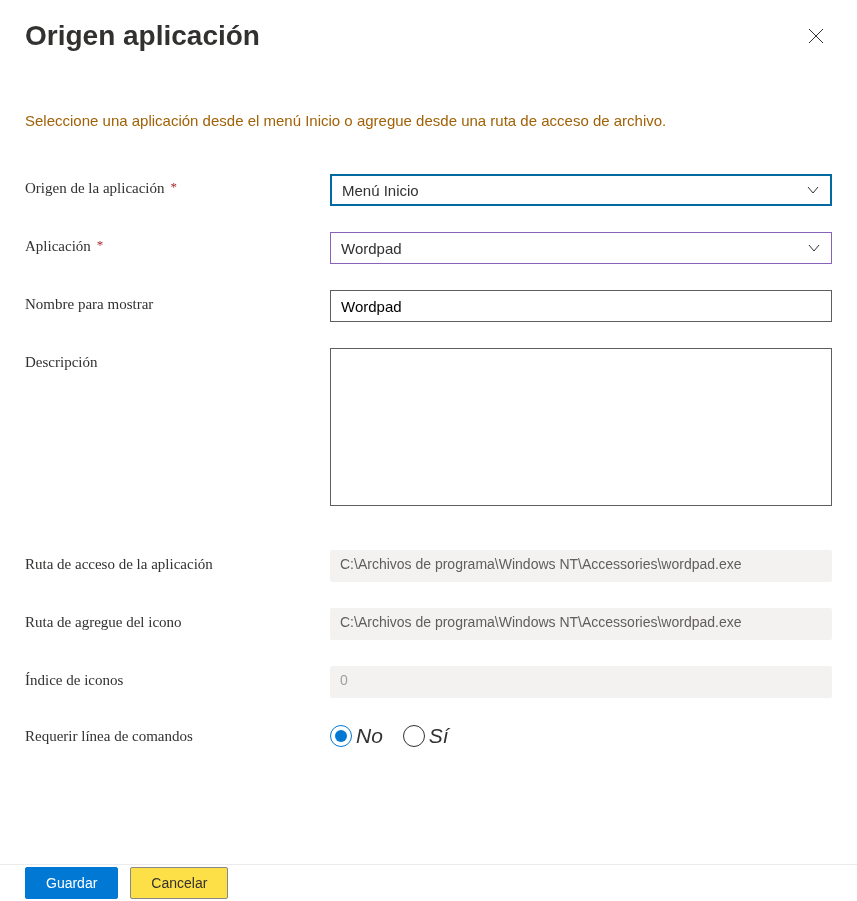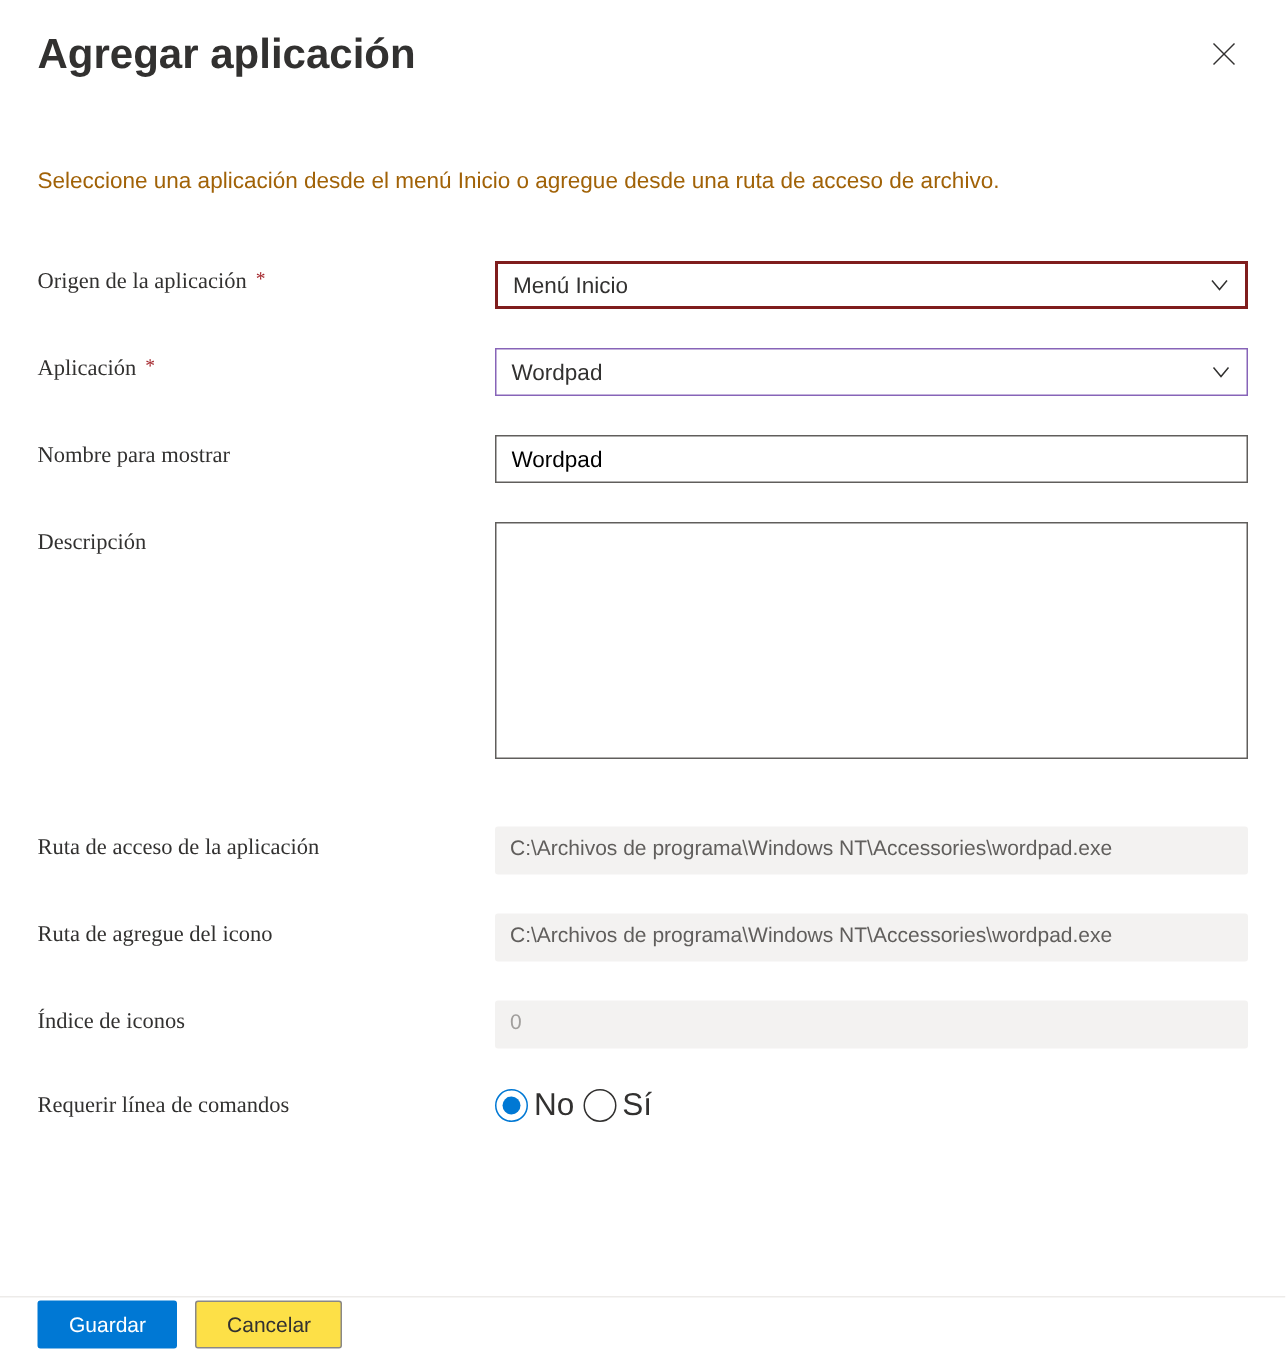--- a/index.html
+++ b/index.html
@@ -70,21 +70,21 @@
       position: relative;
       top: -2px;
     }
     .field {
       flex: 1;
     }
     .dropdown {
       position: relative;
       width: 100%;
       height: 32px;
-      border: 2px solid #7f1d1d;
+      border: 2px solid #0369a1;
       background: #ffffff;
       display: flex;
       align-items: center;
       padding: 0 10px;
       cursor: pointer;
       font-size: 15px;
     }
     .dropdown.purple {
       border: 1px solid #8764b8;
     }
@@ -122,23 +122,24 @@
       font-size: 14px;
       color: #605e5c;
       border-radius: 2px;
     }
     .readonly-field.disabled-num {
       color: #a19f9d;
     }
     .radio-group {
       display: flex;
       align-items: center;
-      gap: 6px;
+      gap: 20px;
       font-size: 20px;
       padding-top: 0;
+      font-style: italic;
     }
     .radio-option {
       display: flex;
       align-items: center;
       cursor: pointer;
     }
     .radio-circle {
       width: 22px;
       height: 22px;
       border: 1px solid #323130;
@@ -197,21 +198,21 @@
     }
     .form-row-radio .label {
       padding-top: 0;
     }
   </style>
 </head>
 <body>
 
 <div class="dialog">
   <div class="header">
-    <h1 class="title">Agregar aplicación</h1>
+    <h1 class="title">Origen aplicación</h1>
     <button class="close-btn">
       <svg viewBox="0 0 16 16" fill="none">
         <line x1="1" y1="1" x2="15" y2="15"></line>
         <line x1="15" y1="1" x2="1" y2="15"></line>
       </svg>
     </button>
   </div>
 
   <p class="subtitle">Seleccione una aplicación desde el menú Inicio o agregue desde una ruta de acceso de archivo.</p>
 

